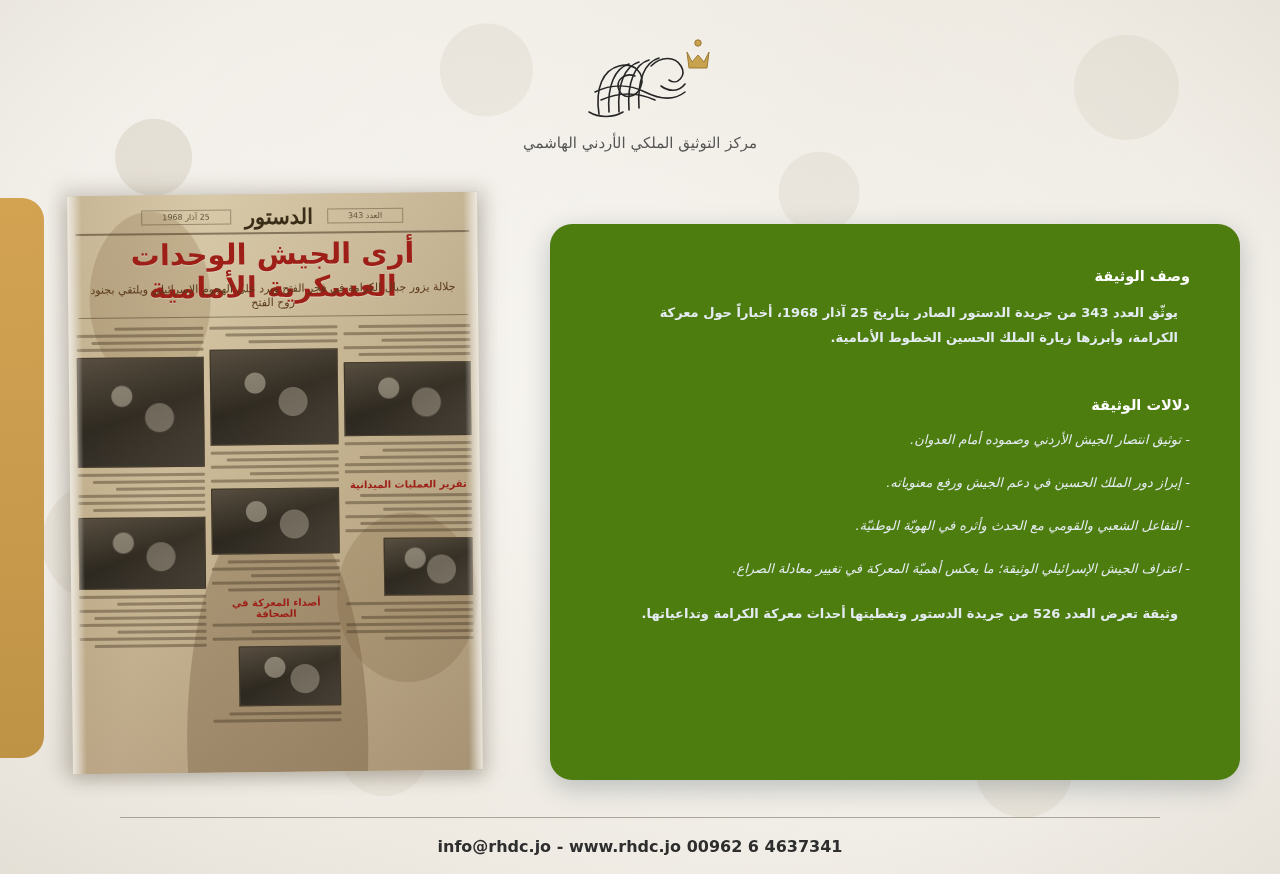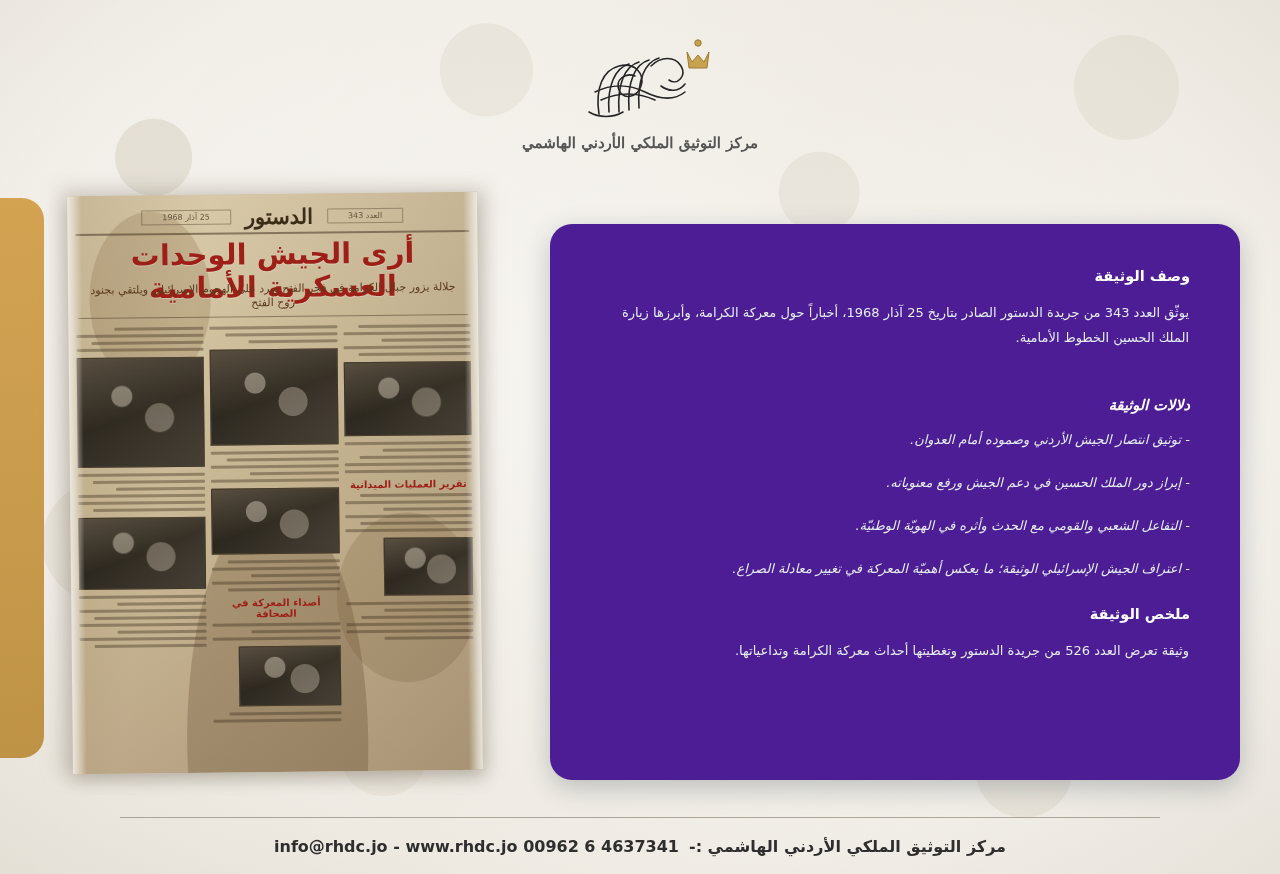--- a/index.html
+++ b/index.html
@@ -36,21 +36,20 @@
   }
 
   
   .header {
     position: absolute;
     top: 26px; left: 0; right: 0;
     display: flex;
     flex-direction: column;
     align-items: center;
     z-index: 5;
-    font-weight: bold;
   }
   .tughra-wrap {
     width: 150px; height: 100px;
     display: flex; align-items: center; justify-content: center;
     color: #2b2b2b;
   }
   .org-name {
     margin-top: 8px;
     font-size: 15px;
     letter-spacing: 0.5px;
@@ -186,41 +185,42 @@
   .torn-left { left: -2px;
     background: linear-gradient(90deg, rgba(242,239,233,1) 0%, rgba(242,239,233,0.6) 45%, rgba(242,239,233,0) 100%); }
   .torn-right { right: -2px;
     background: linear-gradient(270deg, rgba(242,239,233,1) 0%, rgba(242,239,233,0.6) 45%, rgba(242,239,233,0) 100%); }
 
   
   .panel {
     position: absolute;
     right: 40px; top: 224px;
     width: 690px; height: 556px;
-    background: #4c1d95;
+    background: #4d7c0f;
     border-radius: 22px;
     z-index: 4;
     padding: 44px 50px 34px 50px;
     color: #eef3f6;
     text-align: right;
     box-shadow: 0 8px 26px rgba(30,50,65,0.25);
   }
   .sec-title {
     color: #ffffff;
     font-size: 14.5px;
     font-weight: bold;
     margin: 0 0 16px 0;
     letter-spacing: .2px;
   }
-  .sec-title.spaced { margin-top: 46px; font-style: italic; }
+  .sec-title.spaced { margin-top: 46px; }
   .sec-body {
     font-size: 13px;
     line-height: 1.95;
     color: #e4ecf1;
-    margin: 1px;
+    margin: 12px;
+    font-weight: bold;
   }
   .bullets { list-style: none; margin: 0; padding: 0; }
   .bullets li {
     font-size: 13px;
     color: #e4ecf1;
     margin-bottom: 21px;
     line-height: 1.7;
     font-style: italic;
   }
 
@@ -389,23 +389,21 @@
   <p class="sec-body">يوثّق العدد 343 من جريدة الدستور الصادر بتاريخ 25 آذار 1968، أخباراً حول معركة الكرامة، وأبرزها زيارة الملك الحسين الخطوط الأمامية.</p>
 
   <h2 class="sec-title spaced">دلالات الوثيقة</h2>
   <ul class="bullets">
     <li>- توثيق انتصار الجيش الأردني وصموده أمام العدوان.</li>
     <li>- إبراز دور الملك الحسين في دعم الجيش ورفع معنوياته.</li>
     <li>- التفاعل الشعبي والقومي مع الحدث وأثره في الهويّة الوطنيّة.</li>
     <li>- اعتراف الجيش الإسرائيلي الوثيقة؛ ما يعكس أهميّة المعركة في تغيير معادلة الصراع.</li>
   </ul>
 
-  <h2 class="sec-title" style="margin-top:26px;">ملخص الوثيقة</h2>
   <p class="sec-body">وثيقة تعرض العدد 526 من جريدة الدستور وتغطيتها أحداث معركة الكرامة وتداعياتها.</p>
 </div>
 
 <div class="footer-rule"></div>
 <div class="footer">
   <div class="footer-line">
-    <span>مركز التوثيق الملكي الأردني الهاشمي :-</span>
     <span class="footer-contact">info@rhdc.jo - www.rhdc.jo 00962 6 4637341</span>
   </div>
 </div>
 
 </body></html>

